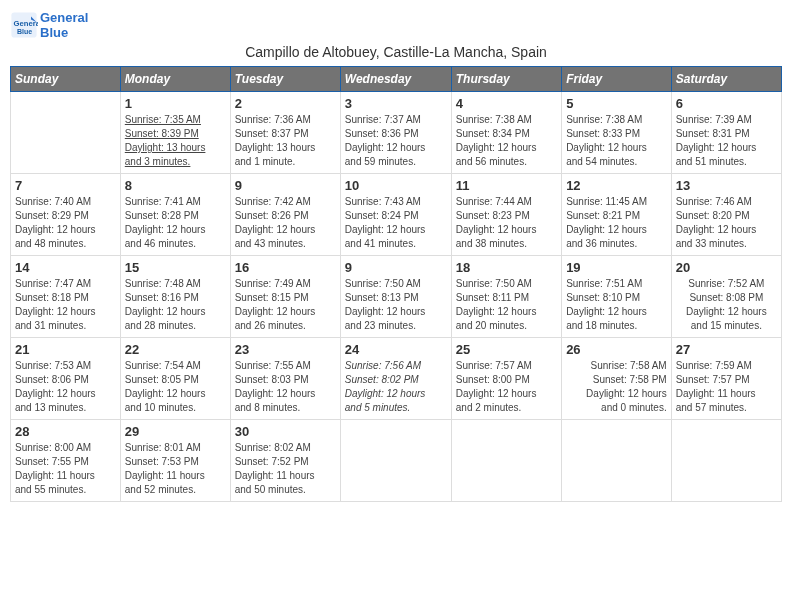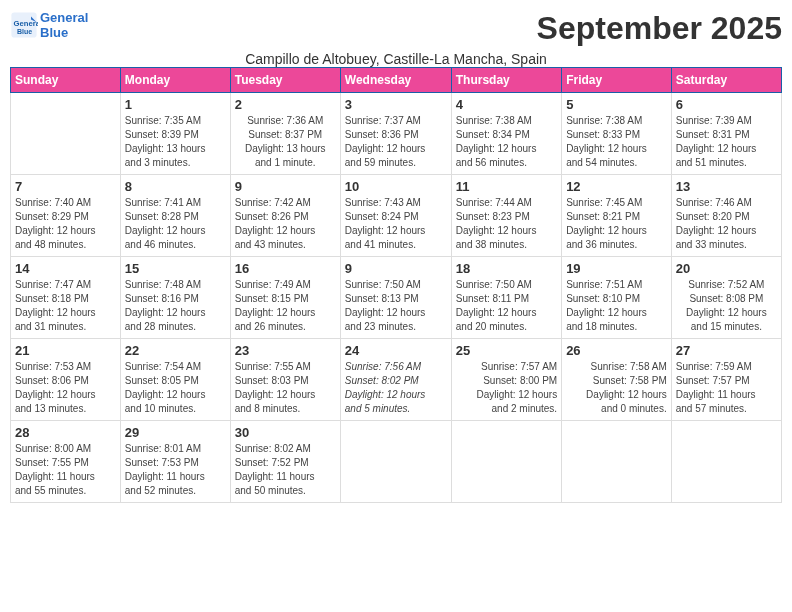--- a/index.html
+++ b/index.html
@@ -28,30 +28,31 @@
     .month-title {
       font-size: 32px;
       font-weight: bold;
       color: #333;
       text-align: right;
     }
     .location-title {
       font-size: 14px;
       color: #333;
       text-align: center;
-      margin-bottom: 0;
+      margin-bottom: 6px;
     }
     table {
       width: 100%;
       border-collapse: collapse;
       font-size: 11px;
     }
     thead tr {
-      background-color: #ec4899;
+      background-color: #737373;
       color: #fff;
+      font-style: italic;
     }
     thead th {
       padding: 5px 4px;
       text-align: left;
       font-size: 12px;
       font-weight: bold;
       border: 1px solid #1a5fa8;
     }
     tbody tr {
       border-bottom: 1px solid #ccc;
@@ -90,21 +91,20 @@
       <rect x="2" y="2" width="36" height="36" rx="4" fill="#e8f0fb"></rect>
       <text x="5" y="22" font-size="11" font-weight="bold" fill="#1a5fa8">General</text>
       <text x="10" y="33" font-size="10" font-weight="bold" fill="#1a5fa8">Blue</text>
       <polygon points="30,8 38,16 30,12" fill="#2a6fc9"></polygon>
     </svg>
     <div>
       <div style="font-size:13px;font-weight:bold;color:#2a6fc9;">General</div>
       <div style="font-size:13px;font-weight:bold;color:#2a6fc9;">Blue</div>
     </div>
   </div>
-  <div class="month-title">September 2025</div>
 </div>
 
 <div class="location-title">Campillo de Altobuey, Castille-La Mancha, Spain</div>
 
 <table>
   <thead>
     <tr>
       <th>Sunday</th>
       <th>Monday</th>
       <th>Tuesday</th>
@@ -112,28 +112,28 @@
       <th>Thursday</th>
       <th>Friday</th>
       <th>Saturday</th>
     </tr>
   </thead>
   <tbody id="calendar-body">
   <tr class="week-row">
         <td class="empty-cell"></td>
         <td>
           <div class="day-number">1</div>
-          <div class="day-info" style="white-space: pre-line;">Sunrise: 7:35 AM
+          <div class="day-info" style="white-space: pre-line; text-decoration: underline;">Sunrise: 7:35 AM
 Sunset: 8:39 PM
 Daylight: 13 hours
 and 3 minutes.</div>
         </td>
         <td>
           <div class="day-number">2</div>
-          <div class="day-info" style="white-space: pre-line; text-align: center;">Sunrise: 7:36 AM
+          <div class="day-info" style="white-space: pre-line;">Sunrise: 7:36 AM
 Sunset: 8:37 PM
 Daylight: 13 hours
 and 1 minute.</div>
         </td>
         <td>
           <div class="day-number">3</div>
           <div class="day-info" style="white-space: pre-line;">Sunrise: 7:37 AM
 Sunset: 8:36 PM
 Daylight: 12 hours
 and 59 minutes.</div>
@@ -191,21 +191,21 @@
         </td>
         <td>
           <div class="day-number">11</div>
           <div class="day-info" style="white-space: pre-line;">Sunrise: 7:44 AM
 Sunset: 8:23 PM
 Daylight: 12 hours
 and 38 minutes.</div>
         </td>
         <td>
           <div class="day-number">12</div>
-          <div class="day-info" style="white-space: pre-line;">Sunrise: 7:45 AM
+          <div class="day-info" style="white-space: pre-line;">Sunrise: 11:45 AM
 Sunset: 8:21 PM
 Daylight: 12 hours
 and 36 minutes.</div>
         </td>
         <td>
           <div class="day-number">13</div>
           <div class="day-info" style="white-space: pre-line;">Sunrise: 7:46 AM
 Sunset: 8:20 PM
 Daylight: 12 hours
 and 33 minutes.</div>
@@ -286,21 +286,21 @@
         </td>
         <td>
           <div class="day-number">24</div>
           <div class="day-info" style="white-space: pre-line; font-style: italic;">Sunrise: 7:56 AM
 Sunset: 8:02 PM
 Daylight: 12 hours
 and 5 minutes.</div>
         </td>
         <td>
           <div class="day-number">25</div>
-          <div class="day-info" style="white-space: pre-line; text-align: right;">Sunrise: 7:57 AM
+          <div class="day-info" style="white-space: pre-line;">Sunrise: 7:57 AM
 Sunset: 8:00 PM
 Daylight: 12 hours
 and 2 minutes.</div>
         </td>
         <td>
           <div class="day-number">26</div>
           <div class="day-info" style="white-space: pre-line; text-align: right;">Sunrise: 7:58 AM
 Sunset: 7:58 PM
 Daylight: 12 hours
 and 0 minutes.</div>

